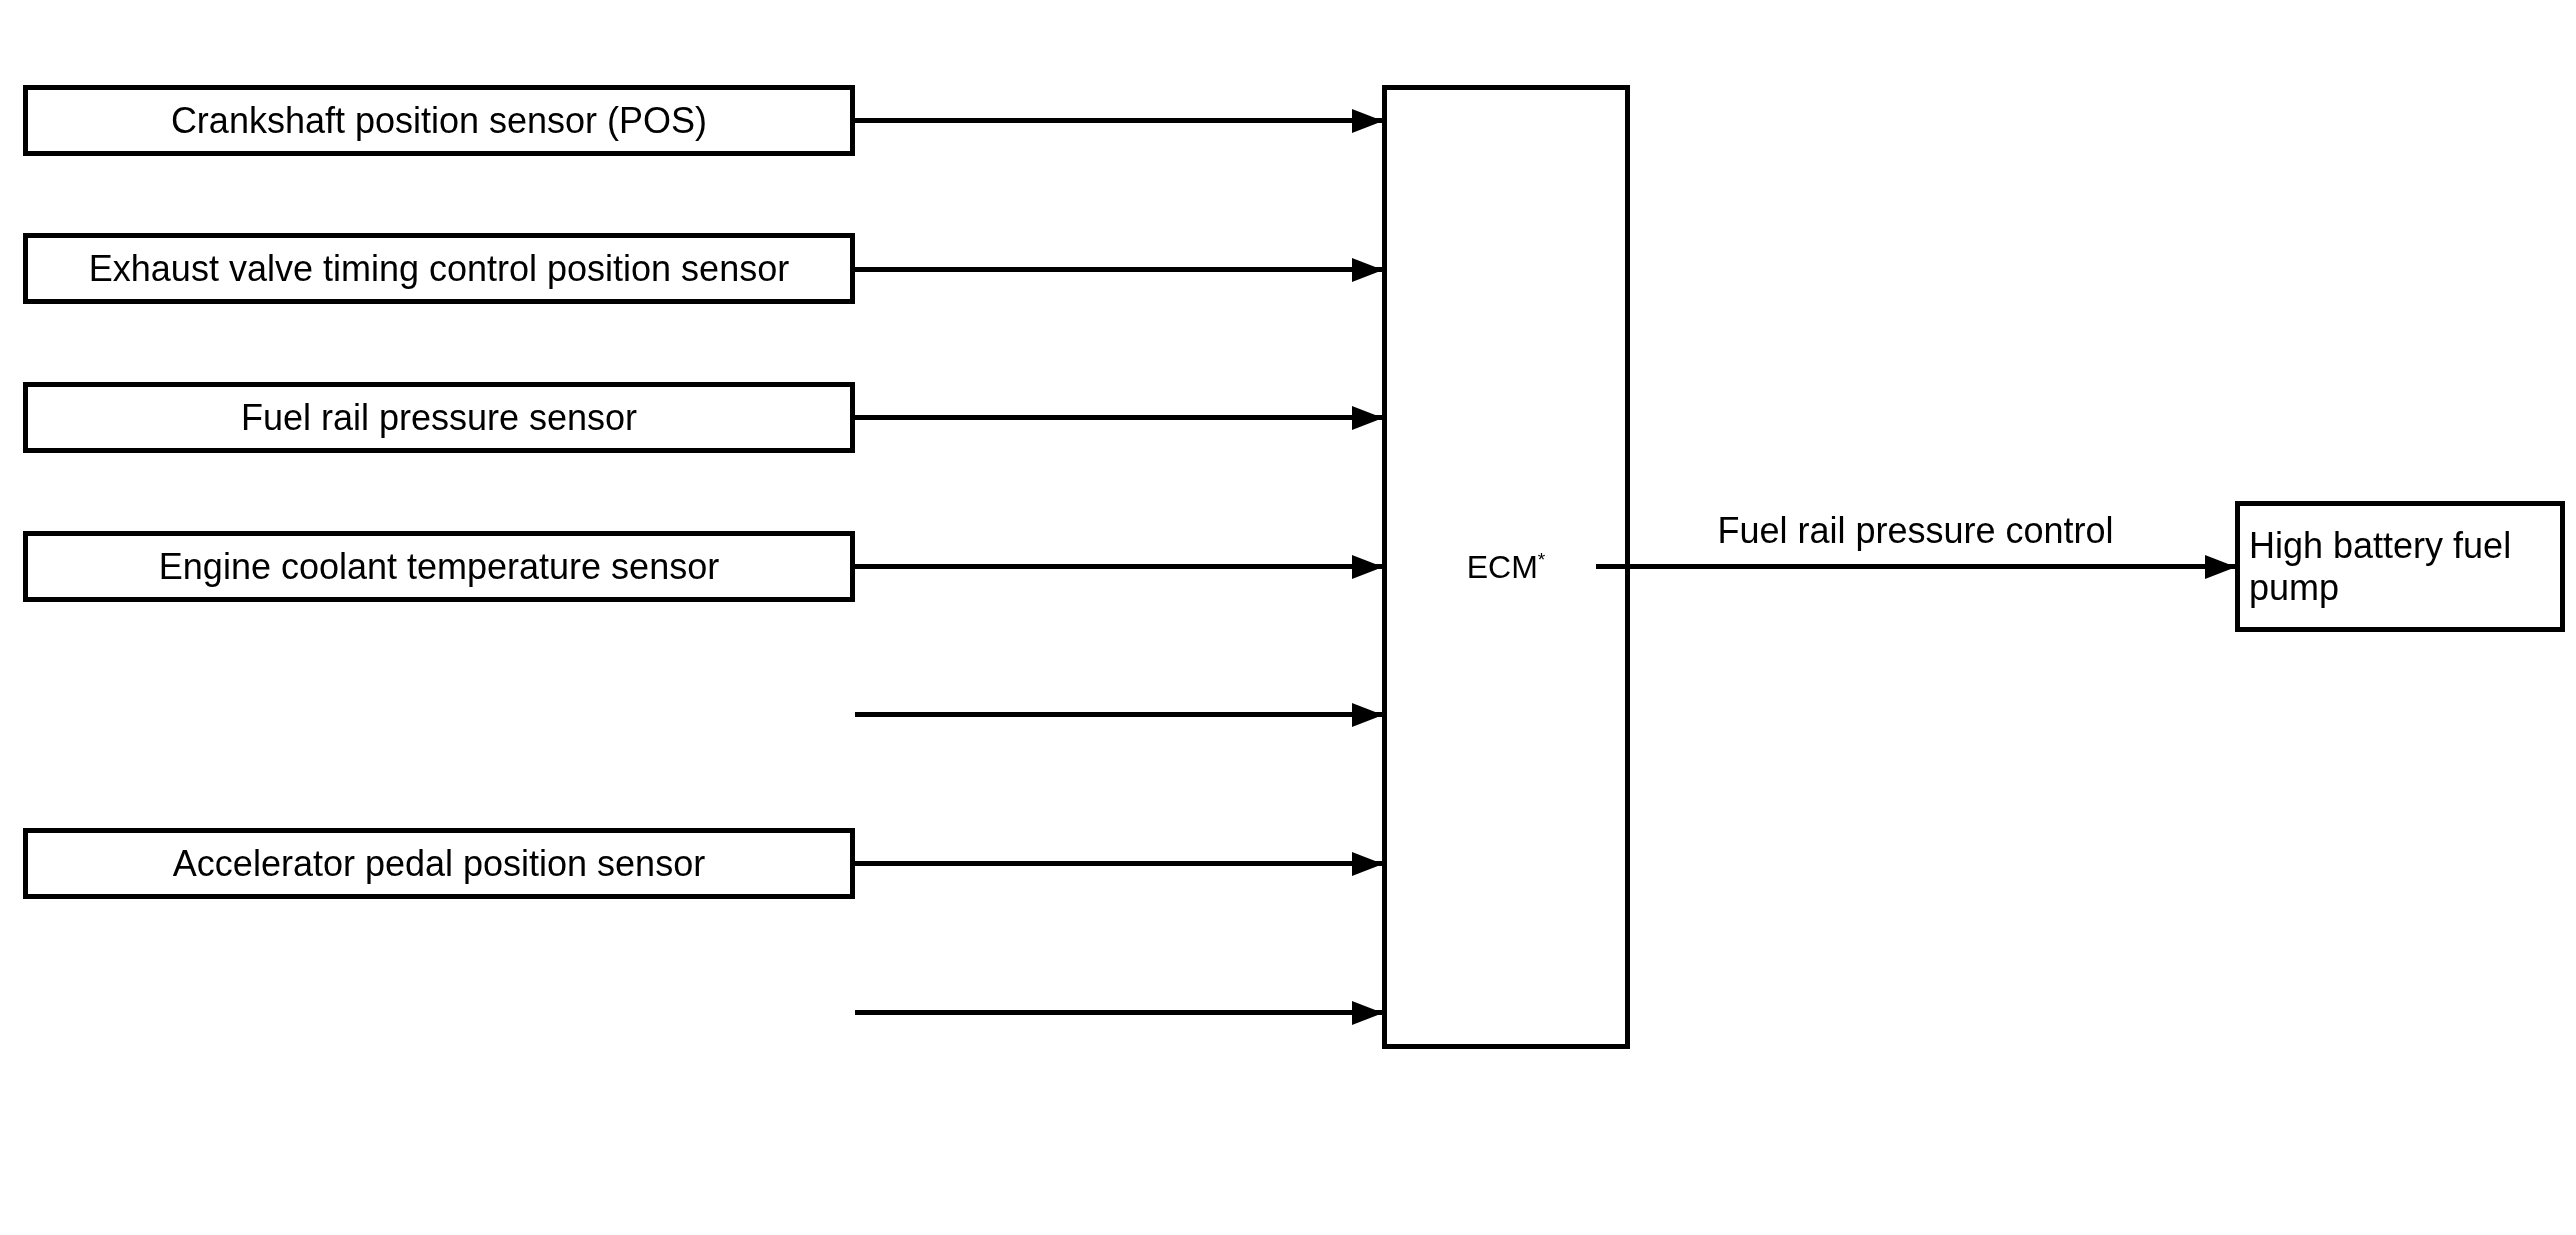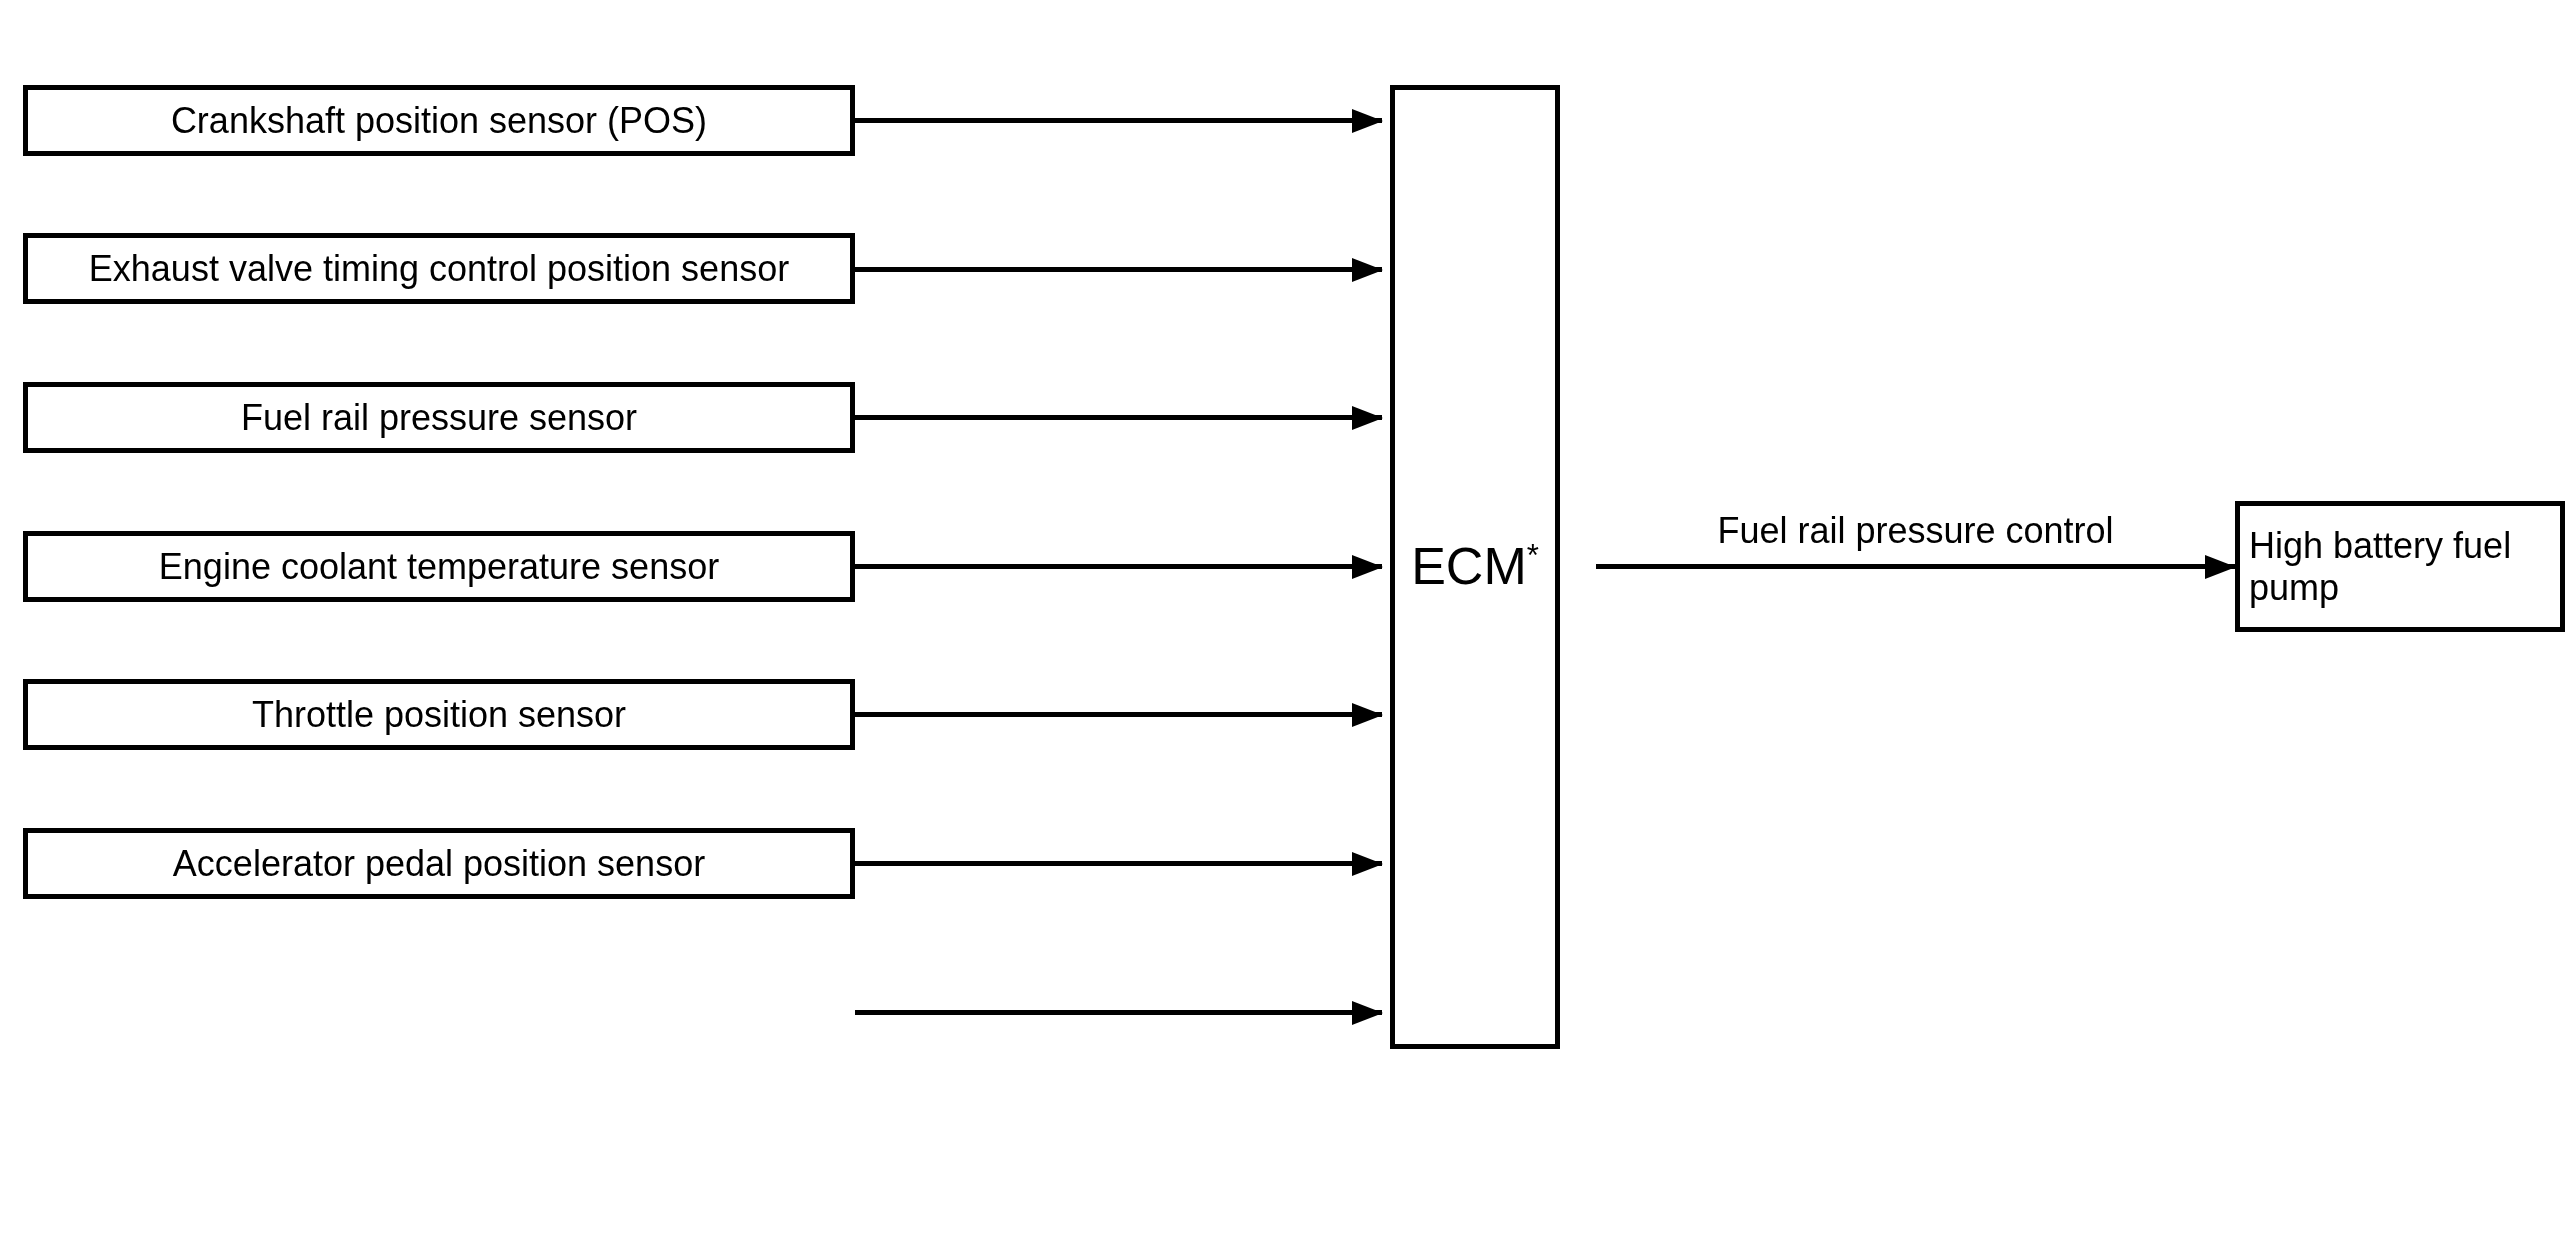--- a/index.html
+++ b/index.html
@@ -30,24 +30,23 @@
     color: #000000;
   }
   .input-box {
     left: 23px;
     width: 832px;
     height: 71px;
   }
   .ecm-box {
     left: 1382px;
     top: 85px;
-    width: 170px;
+    width: 248px;
     height: 964px;
-    font-size: 52px;
-    margin-left: 8px;
+    font-size: 32px;
   }
   .ecm-box sup {
     font-size: 60%;
     vertical-align: super;
     line-height: 0;
   }
   .pump-box {
     left: 2235px;
     top: 501px;
     width: 330px;
@@ -109,23 +108,20 @@
   </div>
   <div class="box input-box" style="top:233px">
     <span>Exhaust valve timing control position sensor</span>
   </div>
   <div class="box input-box" style="top:382px">
     <span>Fuel rail pressure sensor</span>
   </div>
   <div class="box input-box" style="top:531px">
     <span>Engine coolant temperature sensor</span>
   </div>
-  <div class="box input-box" style="top:679px">
-    <span>Throttle position sensor</span>
-  </div>
   <div class="box input-box" style="top:828px">
     <span>Accelerator pedal position sensor</span>
   </div>
 
   <div class="arrow input-arrow" style="top:118px"></div>
   <div class="arrow input-arrow" style="top:267px"></div>
   <div class="arrow input-arrow" style="top:415px"></div>
   <div class="arrow input-arrow" style="top:564px"></div>
   <div class="arrow input-arrow" style="top:712px"></div>
   <div class="arrow input-arrow" style="top:861px"></div>

